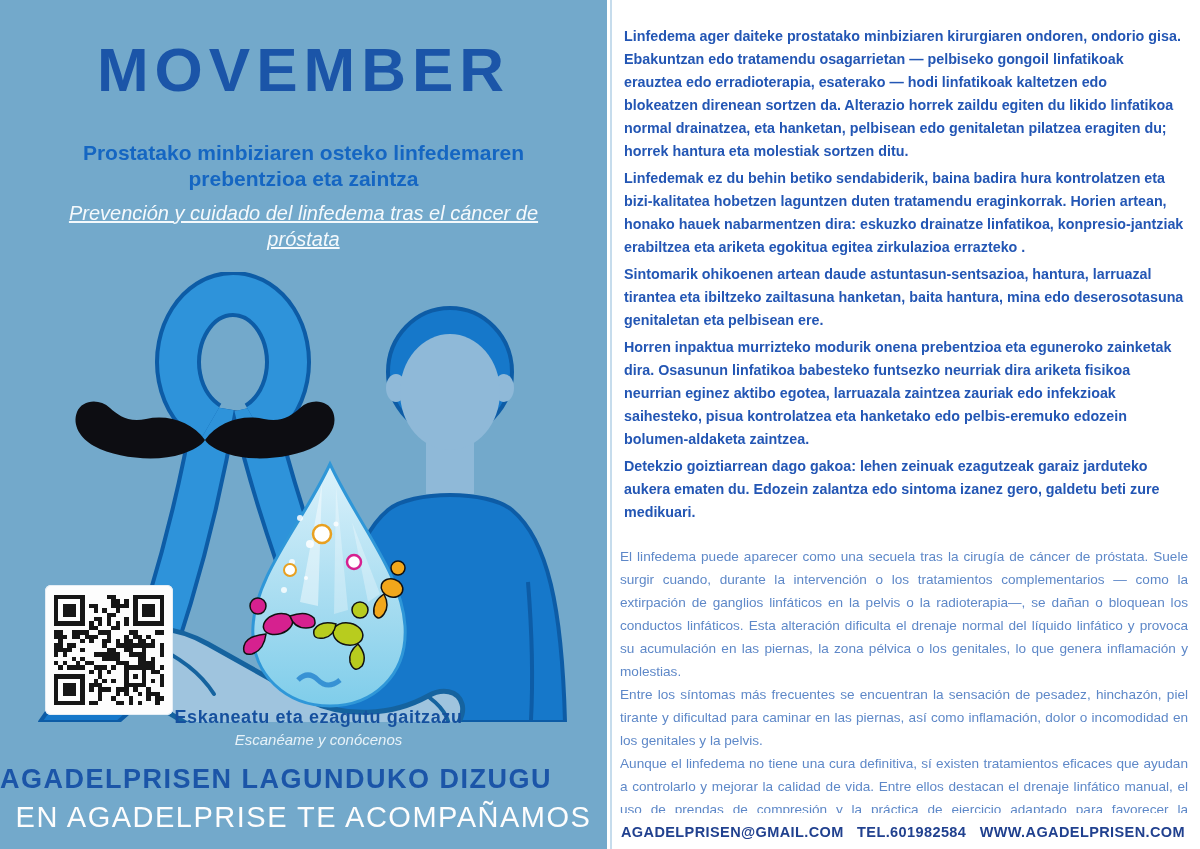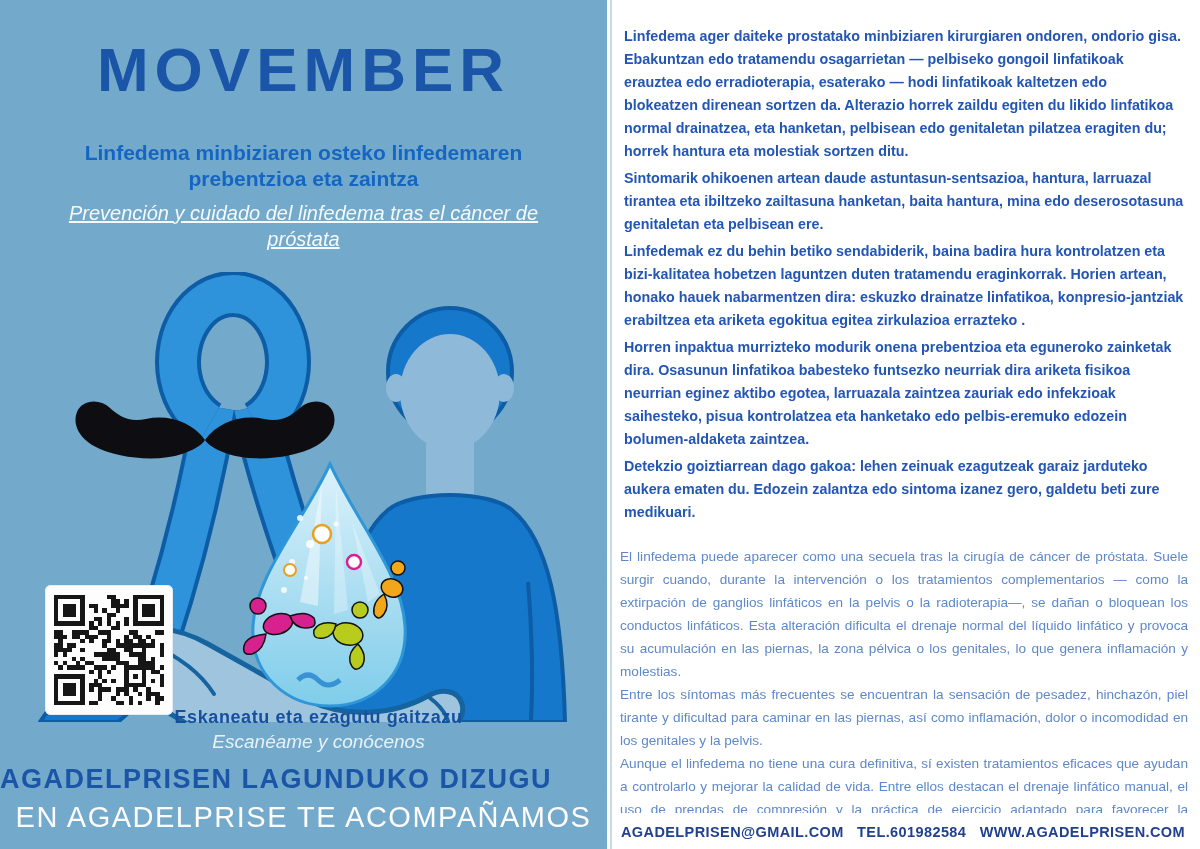--- a/index.html
+++ b/index.html
@@ -14,21 +14,21 @@
     text-align:center;font-size:21px;line-height:26px;font-weight:bold;color:#1566c2;}
   .subtitle-es{position:absolute;top:200px;left:50%;transform:translateX(-50%);width:520px;margin:0;
     text-align:center;font-size:20px;line-height:26px;font-style:italic;font-weight:normal;color:#f4f9fc;text-decoration:underline;}
   .illus{position:absolute;left:0;top:272px;width:607px;height:450px;}
   .qr-box{position:absolute;left:45px;top:585px;width:128px;height:130px;background:#fdfdfd;
     border-radius:6px;box-shadow:0 0 0 1px #e4edf4 inset;display:flex;align-items:center;justify-content:center;}
   .qr-box svg{width:110px;height:110px;}
   .cap-eu{position:absolute;top:707px;left:40px;right:10px;text-align:center;
     font-size:18px;font-weight:bold;letter-spacing:0.6px;color:#15509e;}
   .cap-es{position:absolute;top:731px;left:40px;right:10px;text-align:center;
-    font-size:19px;font-style:italic;color:#e7f2f8;}
+    font-size:15px;font-style:italic;color:#e7f2f8;}
   .close-eu{position:absolute;top:764px;left:0;right:0;text-align:left;
     font-size:27px;font-weight:bold;letter-spacing:1.5px;color:#1b55a8;}
   .close-es{position:absolute;top:801px;left:0;right:0;text-align:center;
     font-size:29px;font-weight:normal;letter-spacing:1.5px;color:#fdfdfd;}
 
   
   .right-panel{position:absolute;left:607px;top:0;width:593px;height:849px;background:#ffffff;}
   .right-panel::before{content:'';position:absolute;left:3px;top:0;bottom:0;width:2px;background:#c6dcec;}
   .right-content{position:absolute;left:13px;right:12px;top:21px;bottom:36px;overflow:hidden;}
   .eu-block p{margin:4px;font-size:14.3px;line-height:23px;font-weight:bold;color:#2356b4;text-align:left;}
@@ -38,21 +38,21 @@
     justify-content:space-between;align-items:center;
     font-size:14.5px;font-weight:bold;letter-spacing:0.4px;color:#21418f;}
 </style>
 </head>
 <body>
 
 <div class="poster">
 
   <div class="left-panel">
     <h1 class="poster-title">MOVEMBER</h1>
-    <h2 class="subtitle-eu">Linfedema minbiziaren osteko linfedemaren prebentzioa eta zaintza</h2>
+    <h2 class="subtitle-eu">Prostatako minbiziaren osteko linfedemaren prebentzioa eta zaintza</h2>
     <h3 class="subtitle-es">Prevención y cuidado del linfedema tras el cáncer de próstata</h3>
 
     <svg class="illus" viewBox="0 0 607 450" aria-hidden="true">
       <defs>
         <linearGradient id="dropGrad" x1="0" y1="0" x2="0" y2="1">
           <stop offset="0" stop-color="#dcf2fb"></stop>
           <stop offset="0.55" stop-color="#a9ddf1"></stop>
           <stop offset="1" stop-color="#7fcdea"></stop>
         </linearGradient>
       </defs>
@@ -355,22 +355,22 @@
     <div class="cap-es">Escanéame y conócenos</div>
 
     <div class="close-eu">AGADELPRISEN LAGUNDUKO DIZUGU</div>
     <div class="close-es">EN AGADELPRISE TE ACOMPAÑAMOS</div>
   </div>
 
   <div class="right-panel">
     <div class="right-content">
       <div class="eu-block">
         <p>Linfedema ager daiteke prostatako minbiziaren kirurgiaren ondoren, ondorio gisa. Ebakuntzan edo tratamendu osagarrietan — pelbiseko gongoil linfatikoak erauztea edo erradioterapia, esaterako — hodi linfatikoak kaltetzen edo blokeatzen direnean sortzen da. Alterazio horrek zaildu egiten du likido linfatikoa normal drainatzea, eta hanketan, pelbisean edo genitaletan pilatzea eragiten du; horrek hantura eta molestiak sortzen ditu.</p>
+        <p>Linfedemak ez du behin betiko sendabiderik, baina badira hura kontrolatzen eta bizi-kalitatea hobetzen laguntzen duten tratamendu eraginkorrak. Horien artean, honako hauek nabarmentzen dira: eskuzko drainatze linfatikoa, konpresio-jantziak erabiltzea eta ariketa egokitua egitea zirkulazioa errazteko .</p>
         <p>Sintomarik ohikoenen artean daude astuntasun-sentsazioa, hantura, larruazal tirantea eta ibiltzeko zailtasuna hanketan, baita hantura, mina edo deserosotasuna genitaletan eta pelbisean ere.</p>
-        <p>Linfedemak ez du behin betiko sendabiderik, baina badira hura kontrolatzen eta bizi-kalitatea hobetzen laguntzen duten tratamendu eraginkorrak. Horien artean, honako hauek nabarmentzen dira: eskuzko drainatze linfatikoa, konpresio-jantziak erabiltzea eta ariketa egokitua egitea zirkulazioa errazteko .</p>
         <p>Horren inpaktua murrizteko modurik onena prebentzioa eta eguneroko zainketak dira. Osasunun linfatikoa babesteko funtsezko neurriak dira ariketa fisikoa neurrian eginez aktibo egotea, larruazala zaintzea zauriak edo infekzioak saihesteko, pisua kontrolatzea eta hanketako edo pelbis-eremuko edozein bolumen-aldaketa zaintzea.</p>
         <p>Detekzio goiztiarrean dago gakoa: lehen zeinuak ezagutzeak garaiz jarduteko aukera ematen du. Edozein zalantza edo sintoma izanez gero, galdetu beti zure medikuari.</p>
       </div>
       <div class="es-block">
         <p>El linfedema puede aparecer como una secuela tras la cirugía de cáncer de próstata. Suele surgir cuando, durante la intervención o los tratamientos complementarios — como la extirpación de ganglios linfáticos en la pelvis o la radioterapia—, se dañan o bloquean los conductos linfáticos. Esta alteración dificulta el drenaje normal del líquido linfático y provoca su acumulación en las piernas, la zona pélvica o los genitales, lo que genera inflamación y molestias.</p>
         <p>Entre los síntomas más frecuentes se encuentran la sensación de pesadez, hinchazón, piel tirante y dificultad para caminar en las piernas, así como inflamación, dolor o incomodidad en los genitales y la pelvis.</p>
         <p>Aunque el linfedema no tiene una cura definitiva, sí existen tratamientos eficaces que ayudan a controlarlo y mejorar la calidad de vida. Entre ellos destacan el drenaje linfático manual, el uso de prendas de compresión y la práctica de ejercicio adaptado para favorecer la circulación.</p>
 
       </div>
     </div>

